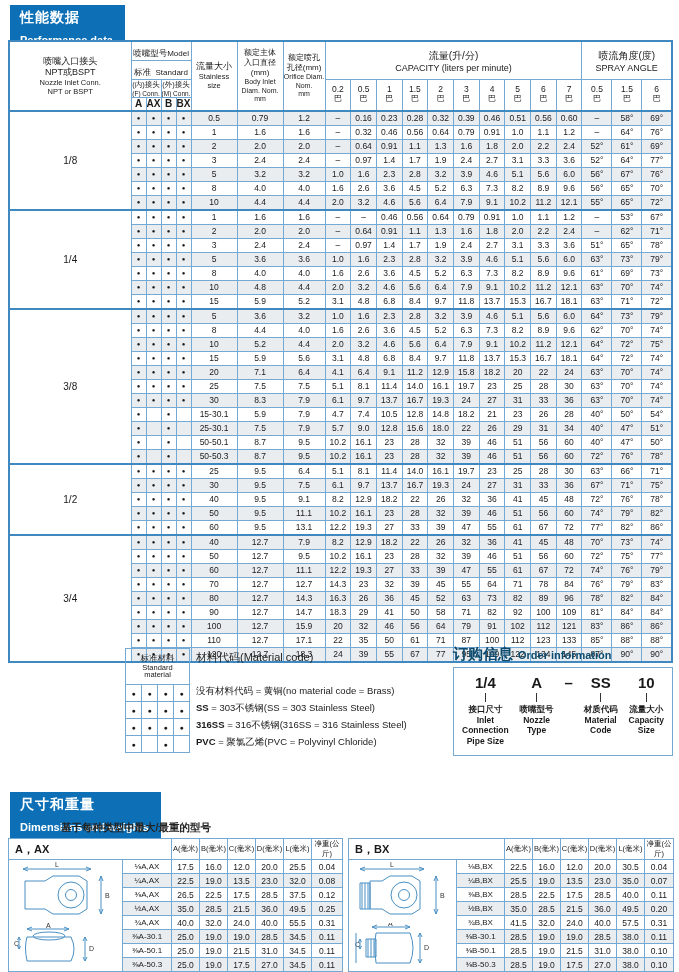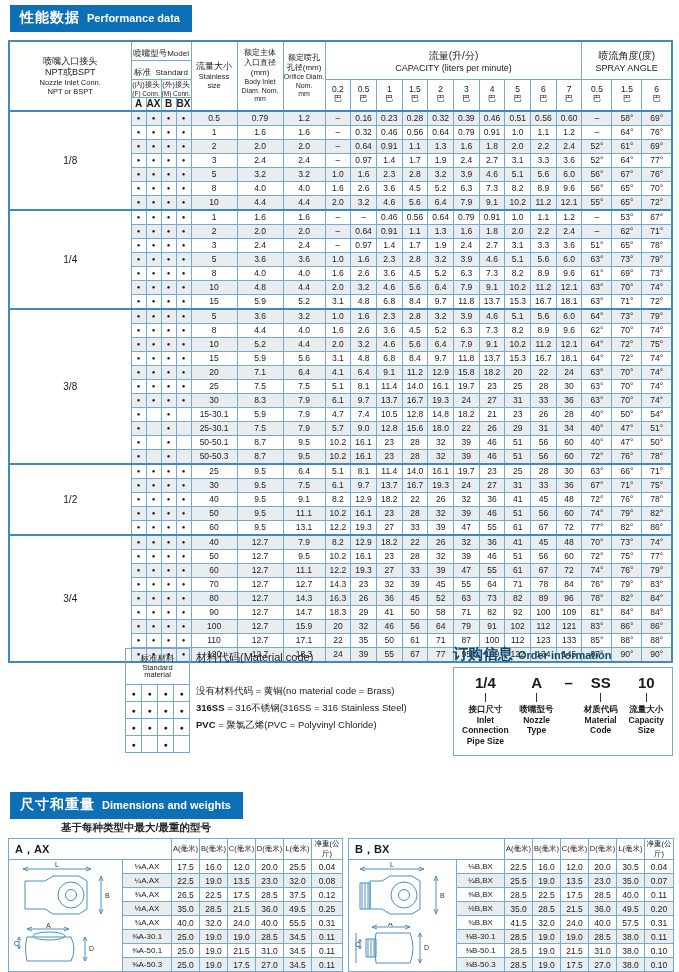--- a/index.html
+++ b/index.html
@@ -1,19 +1,19 @@
 <!DOCTYPE html>
 <html><head>
 <meta charset="utf-8">
 <style>
   * { box-sizing: border-box; margin:0; padding:0; }
   html,body { width:679px; background:#fff; font-family:"Liberation Sans",sans-serif; color:#1a1a1a; }
   body { position:relative; height:972px; overflow:hidden; }
 
-  .badge { position:absolute; background:#0d70b6; color:#fff; display:flex; align-items:baseline; gap:7px; padding:4px 12px 5px 10px; }
+  .badge { position:absolute; background:#0d70b6; color:#fff; display:flex; align-items:baseline; gap:7px; padding:4px 12px 5px 10px;flex-direction:column; }
   .badge .zh { font-size:14px; font-weight:bold; letter-spacing:1px; }
   .badge .en { font-size:11px; font-weight:bold; }
 
   
   #perf { position:absolute; left:8px; top:40px; width:663px; border-collapse:collapse; table-layout:fixed; border:2px solid #3f88c0; }
   #perf th, #perf td { border:1px solid #74a9d4; text-align:center; vertical-align:middle; padding:0; overflow:hidden; }
   #perf thead th { background:#fff; font-weight:normal; }
   #perf thead tr:last-child th { border-bottom:2px solid #3f88c0; }
   .hz { font-size:9px; line-height:1.25; white-space:pre-line; display:block; }
   .he { font-size:7.5px; line-height:1.2; white-space:pre-line; display:block; color:#222; }
@@ -1113,20 +1113,21 @@
         <td>●</td>
         <td></td>
       </tr>
     </tbody>
 </table>
 
 <div id="mat-legend">
   <div class="mtitle">材料代码(Material code)</div>
   <div id="mat-rows">
       <div class="mrow"><span>没有材料代码 = 黄铜(no material code = Brass)</span></div>
+      <div class="mrow"><b>SS</b><span> = 303不锈钢(SS = 303 Stainless Steel)</span></div>
       <div class="mrow"><b>316SS</b><span> = 316不锈钢(316SS = 316 Stainless Steel)</span></div>
       <div class="mrow"><b>PVC</b><span> = 聚氯乙烯(PVC = Polyvinyl Chloride)</span></div>
     </div>
 </div>
 
 <div id="order">
   <div class="otitle">
     <span class="zh">订购信息</span>
     <span class="en">Order information</span>
   </div>

